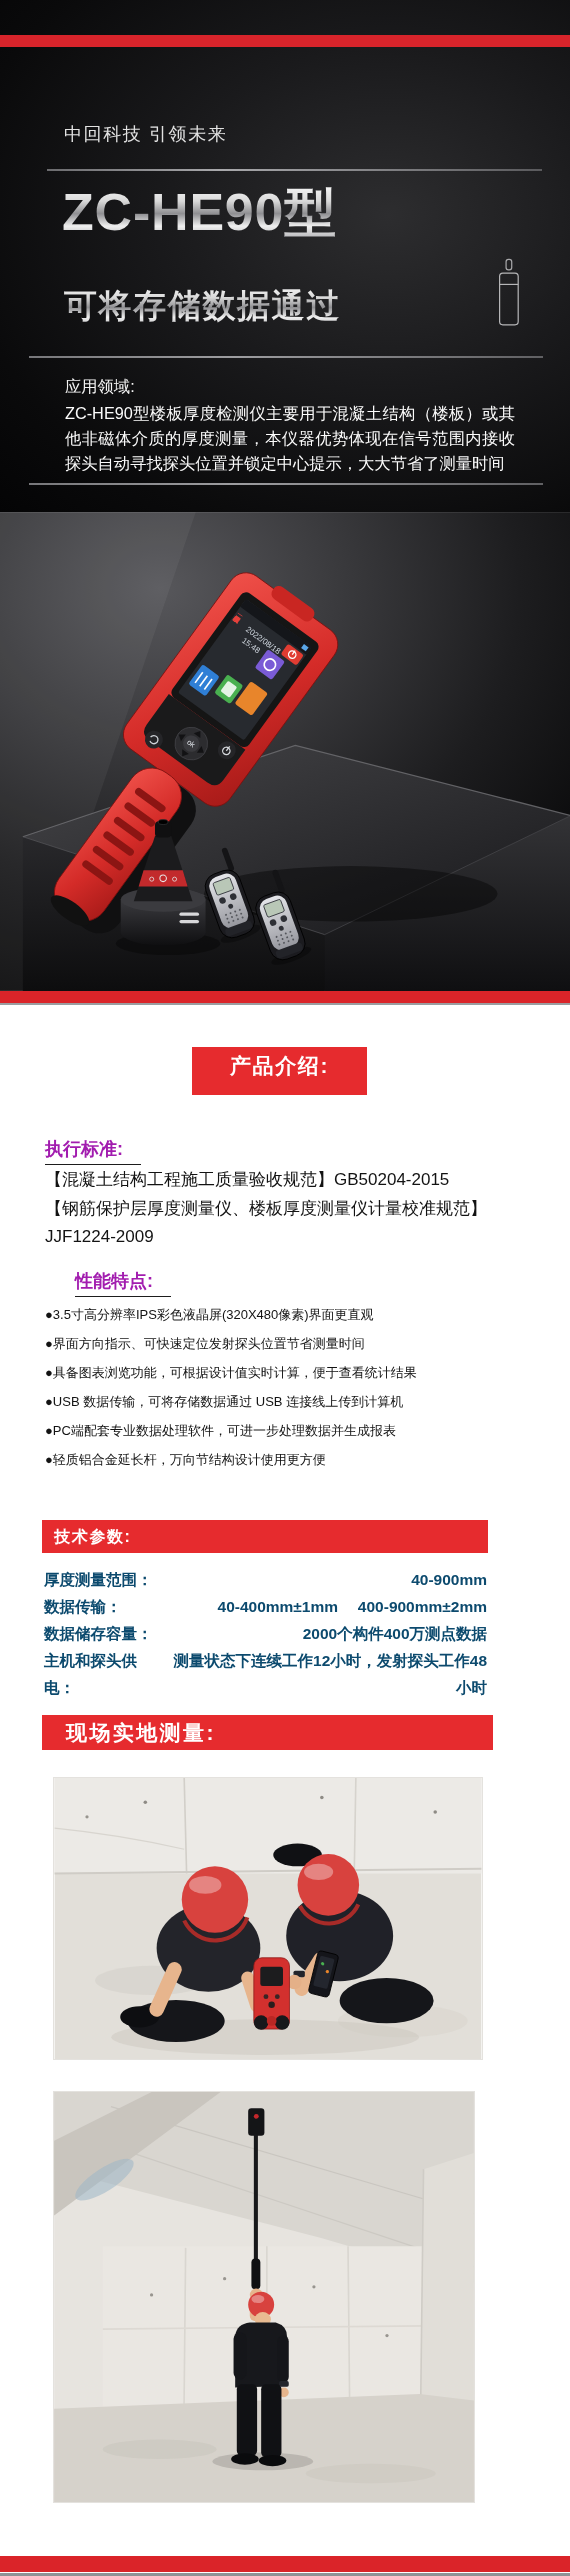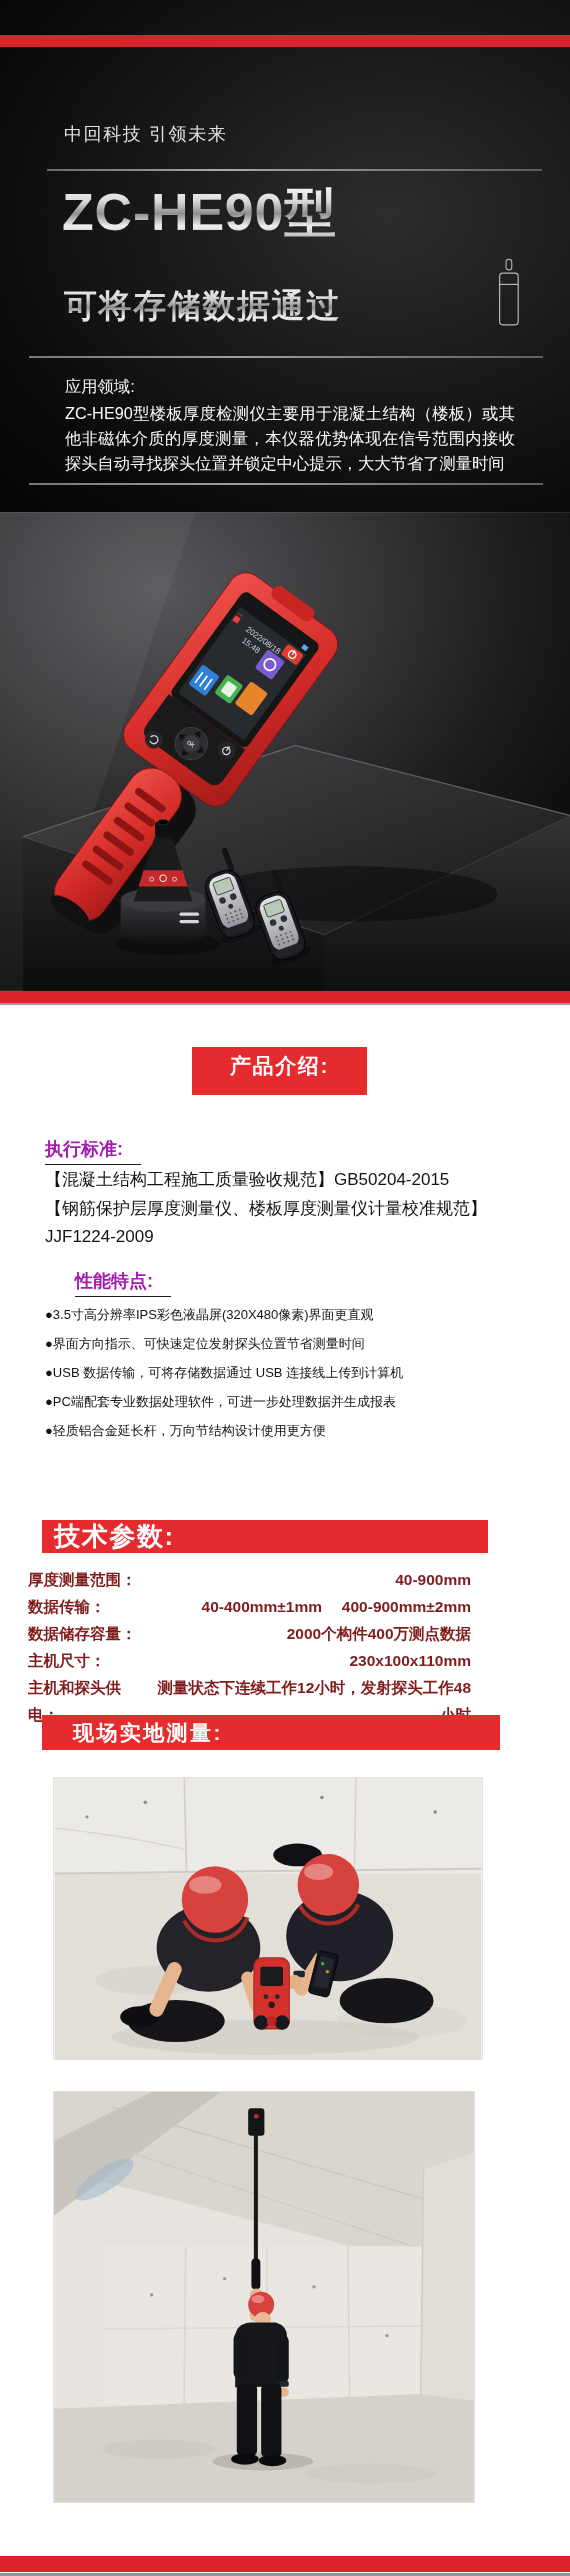--- a/index.html
+++ b/index.html
@@ -39,25 +39,25 @@
   .intro-box{left:192px;top:1047px;width:175px;height:48px;background:#e62b2e;color:#fff;
              font-size:21px;font-weight:bold;text-align:center;line-height:38px;letter-spacing:4.9px;}
   .u-title{font-size:18px;font-weight:bold;color:#a21caf;border-bottom:1.6px solid #1d1d1d;
            padding:0 18px 3.3px 0;display:inline-block;}
   .std-title{left:45px;top:1137px;}
   .std-lines{left:45px;top:1166px;width:489px;font-size:17px;line-height:28.5px;color:#131313;}
   .feat-title{left:45px;top:1269px;margin-left:30px;}
   .features{left:45px;top:1300px;width:502px;font-size:13px;color:#131313;}
   .feature-item{line-height:29px;white-space:nowrap;}
   .red-head{background:#e62b2e;color:#fff;font-weight:bold;}
-  .spec-head{left:42px;top:1520px;width:434px;height:33px;font-size:26px;line-height:33px;padding-left:12.2px;letter-spacing:1.6px;}
-  .spec-rows{left:28px;top:1566px;width:443px;font-size:15.5px;font-weight:bold;color:#7f1d1d;}
+  .spec-head{left:42px;top:1520px;width:434px;height:33px;font-size:16px;line-height:33px;padding-left:12.2px;letter-spacing:1.6px;}
+  .spec-rows{left:44px;top:1566px;width:443px;font-size:15.5px;font-weight:bold;color:#0c4a6e;}
   .spec-row{display:flex;justify-content:space-between;height:27px;line-height:27px;}
   .spec-row .val{text-align:right;}
-  .field-head{left:42px;top:1715px;width:427px;height:35px;font-size:21px;line-height:35px;padding-left:31px;letter-spacing:2.4px;}
+  .field-head{left:42px;top:1715px;width:427px;height:35px;font-size:21px;line-height:35px;padding-left:24px;letter-spacing:2.4px;}
   .photo{border:0.8px solid #e4e2de;box-sizing:border-box;}
   .photo1{left:53px;top:1777px;width:430px;height:283px;}
   .photo2{left:53px;top:2091px;width:422px;height:412px;}
 </style>
 </head>
 <body>
 
 <div class="page">
 
   <section class="abs hero">
@@ -258,42 +258,39 @@
       <div class="std-line">【钢筋保护层厚度测量仪、楼板厚度测量仪计量校准规范】</div>
       <div class="std-line">JJF1224-2009</div>
     </div>
 
   <div class="abs feat-title">
     <span class="u-title">性能特点:</span>
   </div>
   <div class="abs features">
       <div class="feature-item">●3.5寸高分辨率IPS彩色液晶屏(320X480像素)界面更直观</div>
       <div class="feature-item">●界面方向指示、可快速定位发射探头位置节省测量时间</div>
+      <div class="feature-item">●具备图表浏览功能，可根据设计值实时计算，便于查看统计结果</div>
       <div class="feature-item">●USB 数据传输，可将存储数据通过 USB 连接线上传到计算机</div>
       <div class="feature-item">●PC端配套专业数据处理软件，可进一步处理数据并生成报表</div>
       <div class="feature-item">●轻质铝合金延长杆，万向节结构设计使用更方便</div>
     </div>
 
   <div class="abs spec-head red-head">技术参数:</div>
   <div class="abs spec-rows">
       <div class="spec-row">
         <span class="lbl">厚度测量范围：</span>
         <span class="val">40-900mm</span>
       </div>
       <div class="spec-row">
         <span class="lbl">数据传输：</span>
         <span class="val">40-400mm±1mm　 400-900mm±2mm</span>
       </div>
       <div class="spec-row">
         <span class="lbl">数据储存容量：</span>
         <span class="val">2000个构件400万测点数据</span>
-      </div>
-      <div class="spec-row">
-        <span class="lbl">主机尺寸：</span>
-        <span class="val">230x100x110mm</span>
       </div>
       <div class="spec-row">
         <span class="lbl">主机和探头供电：</span>
         <span class="val">测量状态下连续工作12小时，发射探头工作48小时</span>
       </div>
     </div>
 
   <div class="abs field-head red-head">现场实地测量:</div>
 
   <svg class="abs photo photo1" width="430" height="283" viewBox="0 0 527 347">

